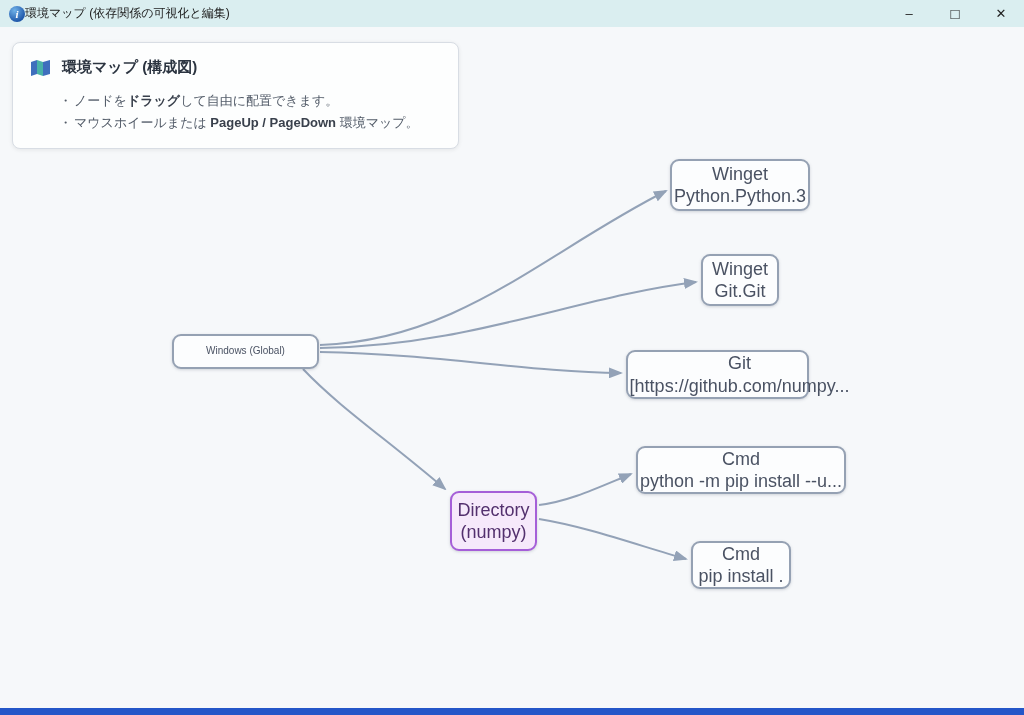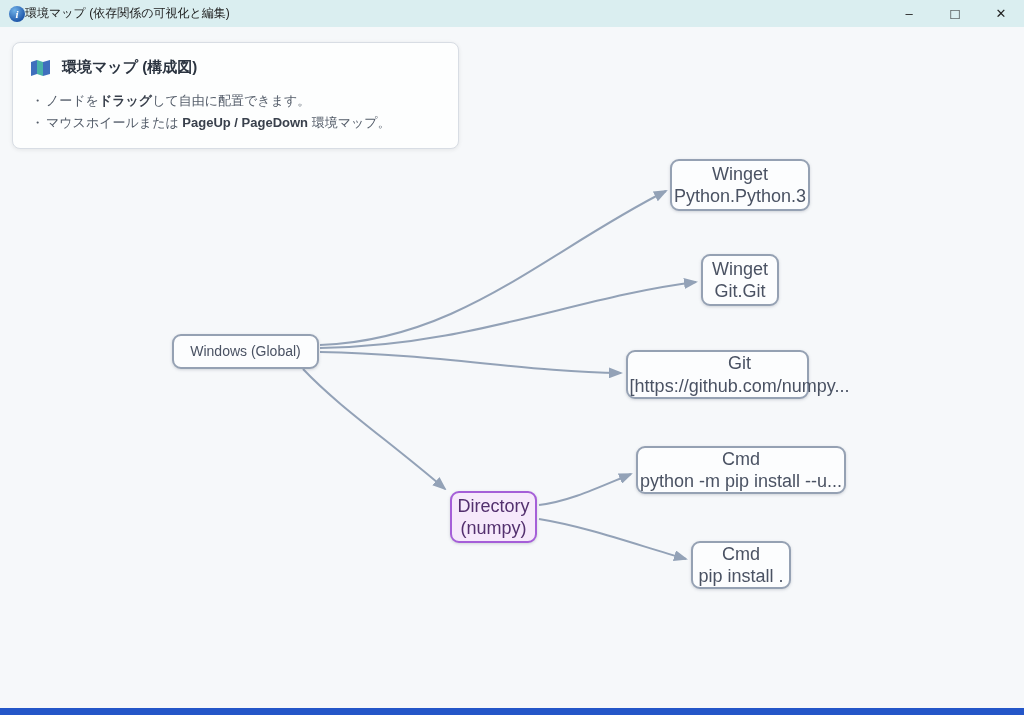--- a/index.html
+++ b/index.html
@@ -23,32 +23,32 @@
   
   .canvas { position:absolute; inset:0; }
   svg.edges { position:absolute; inset:0; pointer-events:none; }
   path.edge { fill:none; stroke:#93a2b7; stroke-width:2; }
 
   .node { position:absolute; box-sizing:border-box; display:flex; flex-direction:column;
           align-items:center; justify-content:center; text-align:center;
           border-radius:9px; border:2px solid #95a1b3; background:#fcfdfe;
           color:#4a5263; font-size:18px; line-height:1.25;
           box-shadow:0 1px 3px rgba(90,100,120,.25); z-index:5; }
-  .node.single { font-size:14px; }
+  .node.single { font-size:10px; }
   .node.highlight { background:#f6e9fb; border-color:#a55ed8; color:#53306e; }
   .node-line { white-space:nowrap; }
 
   
   .info-panel { position:absolute; left:12px; top:42px; width:447px; box-sizing:border-box;
                 background:#fdfefe; border:1px solid #d8dde4; border-radius:8px;
                 padding:15px 18px 14px 18px; box-shadow:0 1px 4px rgba(0,0,0,.08); z-index:10; }
   .ip-header { display:flex; align-items:center; gap:12px; font-size:15px; font-weight:bold;
                color:#2b3440; }
   .ip-bullets { margin-top:13px; font-size:13px; color:#525b68; }
-  .bullet { line-height:1.7; white-space:nowrap; }
+  .bullet { line-height:1.7; white-space:nowrap;margin-left:28px; }
   .bullet .dot { margin-right:2px; }
   .bullet .b { font-weight:bold; color:#39404c; }
 
   
   .bottom-bar { position:absolute; left:0; right:0; bottom:0; height:7px; background:#2456c8; z-index:60; }
 </style>
 </head>
 <body>
 
 <div class="window">
@@ -76,21 +76,21 @@
         <div class="node-line">Python.Python.3</div>
       </div>
       <div class="node default" style="left: 701px; top: 254px; width: 78px; height: 52px;">
         <div class="node-line">Winget</div>
         <div class="node-line">Git.Git</div>
       </div>
       <div class="node default" style="left: 626px; top: 350px; width: 183px; height: 49px; padding-left: 44px;">
         <div class="node-line">Git</div>
         <div class="node-line">[https://github.com/numpy...</div>
       </div>
-      <div class="node highlight" style="left: 450px; top: 491px; width: 87px; height: 52px;">
+      <div class="node highlight" style="left: 450px; top: 491px; width: 87px; height: 60px;">
         <div class="node-line">Directory</div>
         <div class="node-line">(numpy)</div>
       </div>
       <div class="node default" style="left: 636px; top: 446px; width: 210px; height: 48px;">
         <div class="node-line">Cmd</div>
         <div class="node-line">python -m pip install --u...</div>
       </div>
       <div class="node default" style="left: 691px; top: 541px; width: 100px; height: 48px;">
         <div class="node-line">Cmd</div>
         <div class="node-line">pip install .</div>

